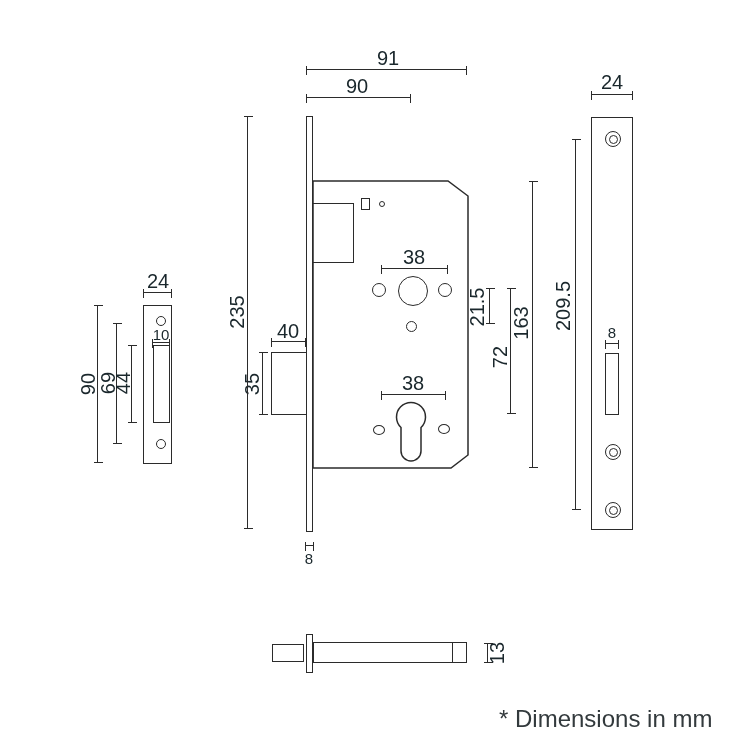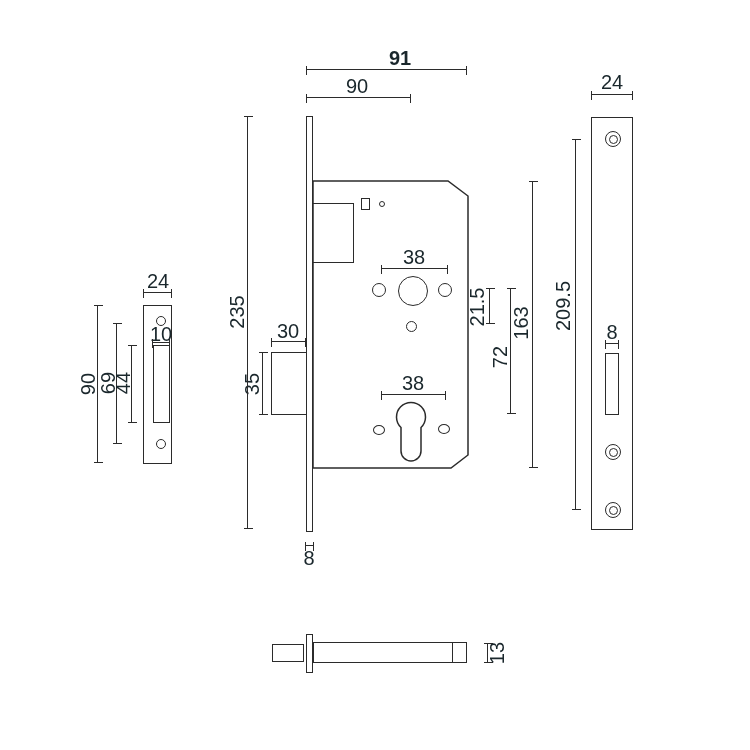--- a/index.html
+++ b/index.html
@@ -25,21 +25,21 @@
   .dimv::before,.dimv::after{content:"";position:absolute;height:1px;width:9px;background:var(--line);left:-4.5px;}
   .dimv::before{top:0;}
   .dimv::after{bottom:0;}
   .vline{position:absolute;width:0;border-left:1.5px solid var(--line);}
   
   .dlabel{
     position:absolute;font-size:20px;line-height:1;color:var(--text);
     transform:translate(-50%,-50%);white-space:nowrap;font-weight:400;
   }
   .dlabel.rot{transform:translate(-50%,-50%) rotate(-90deg);}
-  .dlabel.small{font-size:20px;}
+  .dlabel.small{font-size:15px;}
   .footnote{position:absolute;font-size:24px;color:#333a3d;white-space:nowrap;}
   svg.overlay{position:absolute;left:0;top:0;pointer-events:none;}
 </style>
 </head>
 <body>
 
 <div id="canvas">
 
   <div class="dimh" style="left:143px;top:292px;width:29px;"></div>
   <div class="dlabel" style="left:158px;top:281px;">24</div>
@@ -56,21 +56,21 @@
   <div class="dimv" style="left:97px;top:305px;height:158px;"></div>
   <div class="dlabel rot" style="left:88px;top:384px;">90</div>
 
   <div class="dimv" style="left:116px;top:323px;height:121px;"></div>
   <div class="dlabel rot" style="left:108px;top:383px;">69</div>
 
   <div class="dimv" style="left:131px;top:345px;height:78px;"></div>
   <div class="dlabel rot" style="left:123px;top:383px;">44</div>
 
   <div class="dimh" style="left:306px;top:69px;width:161px;"></div>
-  <div class="dlabel" style="left:400px;top:58px;font-weight:bold;">91</div>
+  <div class="dlabel" style="left:388px;top:58px;">91</div>
 
   <div class="dimh" style="left:306px;top:97px;width:105px;"></div>
   <div class="dlabel" style="left:357px;top:86px;">90</div>
 
   <div class="shape" style="left:306px;top:116px;width:7px;height:416px;"></div>
 
   <svg class="overlay" width="750" height="750" viewBox="0 0 750 750">
     <polygon points="313,181 448,181 468,196 468,455 451,468 313,468" fill="none" stroke="#2b2b2b" stroke-width="1.5"></polygon>
     <path d="M 401 427.5 A 14.5 14.5 0 1 1 421 427.5 L 421 451 A 10 10 0 0 1 401 451 Z" fill="none" stroke="#2b2b2b" stroke-width="1.5"></path>
   </svg>
@@ -88,21 +88,21 @@
   <div class="shape circle" style="left:406px;top:321px;width:11px;height:11px;"></div>
 
   <div class="dimh" style="left:381px;top:394px;width:65px;"></div>
   <div class="dlabel" style="left:413px;top:383px;">38</div>
 
   <div class="shape ellipse" style="left:373px;top:425px;width:12px;height:10px;border-width:1.2px;"></div>
   <div class="shape ellipse" style="left:438px;top:424px;width:12px;height:10px;border-width:1.2px;"></div>
 
   <div class="shape" style="left:271px;top:352px;width:36px;height:63px;"></div>
   <div class="dimh" style="left:271px;top:341px;width:35px;"></div>
-  <div class="dlabel" style="left:288px;top:331px;">30</div>
+  <div class="dlabel" style="left:288px;top:331px;">40</div>
   <div class="dimv" style="left:262px;top:352px;height:63px;"></div>
   <div class="dlabel rot" style="left:252px;top:384px;">35</div>
 
   <div class="dimv" style="left:247px;top:116px;height:413px;"></div>
   <div class="dlabel rot" style="left:237px;top:312px;">235</div>
 
   <div class="dimh" style="left:305px;top:545px;width:9px;"></div>
   <div class="dlabel small" style="left:309px;top:558px;">8</div>
 
   <div class="dimv" style="left:489px;top:288px;height:36px;"></div>
@@ -136,14 +136,15 @@
   <div class="dlabel rot" style="left:563px;top:306px;">209.5</div>
 
   <div class="shape" style="left:272px;top:644px;width:32px;height:18px;"></div>
   <div class="shape" style="left:306px;top:634px;width:7px;height:39px;"></div>
   <div class="shape" style="left:313px;top:642px;width:154px;height:21px;"></div>
   <div class="vline" style="left:452px;top:642px;height:21px;"></div>
 
   <div class="dimv" style="left:487px;top:643px;height:20px;"></div>
   <div class="dlabel rot" style="left:497px;top:653px;">13</div>
 
+  <div class="footnote" style="left:499px;top:705px;">* Dimensions in mm</div>
 
 </div>
 
 </body></html>

